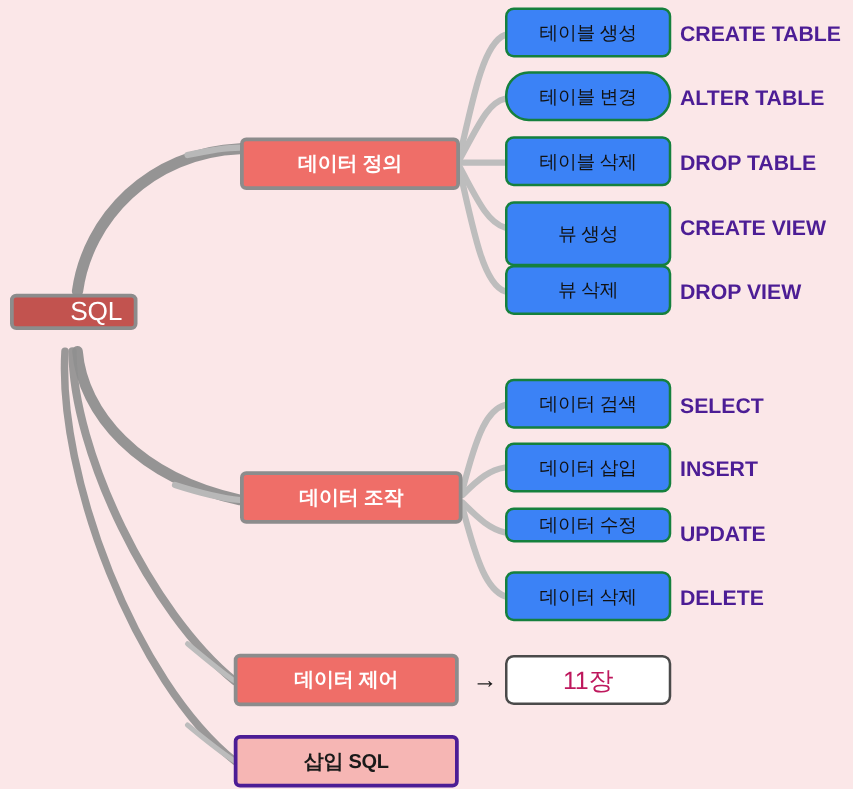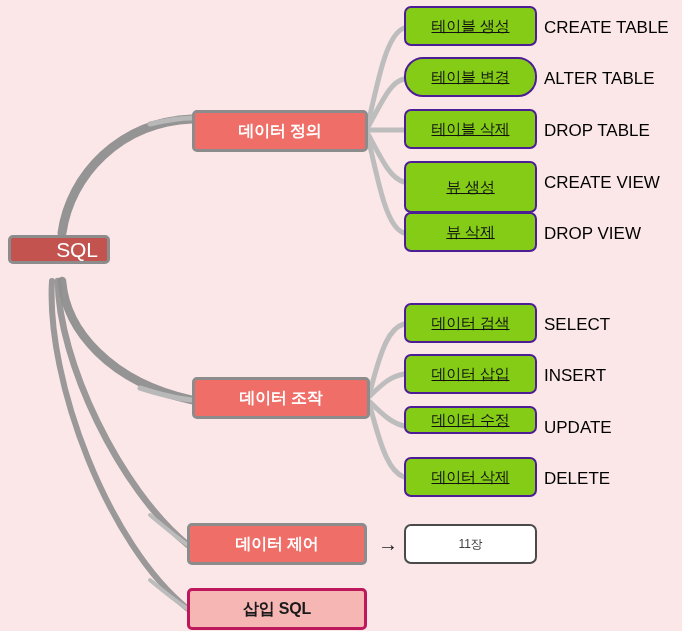--- a/index.html
+++ b/index.html
@@ -47,48 +47,48 @@
   }
   .node-branch {
     background: #ef6e68;
     border: 3px solid #8c8c8c;
     color: #ffffff;
     font-size: 16px;
     font-weight: 700;
   }
   .node-branch-muted {
     background: #f6b6b4;
-    border: 3px solid #be185d;
+    border: 3px solid #4c1d95;
     color: #1a1a1a;
     font-size: 16px;
     font-weight: 700;
   }
   .node-leaf {
-    background: #84cc16;
-    border: 2px solid #4c1d95;
+    background: #3b82f6;
+    border: 2px solid #15803d;
     color: #111111;
     font-size: 15px;
     font-weight: 400;
     border-radius: 7px;
-    text-decoration: underline;
   }
   .node-ref {
     background: #ffffff;
     border: 2px solid #4a4a4a;
-    color: #404040;
-    font-size: 12px;
+    color: #be185d;
+    font-size: 20px;
     font-weight: 400;
     border-radius: 7px;
   }
   .sql-label {
     position: absolute;
-    color: #000000;
+    color: #4c1d95;
     font-size: 17px;
     line-height: 1;
     white-space: nowrap;
+    font-weight: bold;
   }
   .arrow-glyph {
     position: absolute;
     color: #1a1a1a;
     font-size: 20px;
     line-height: 1;
   }
 </style>
 </head>
 <body>

